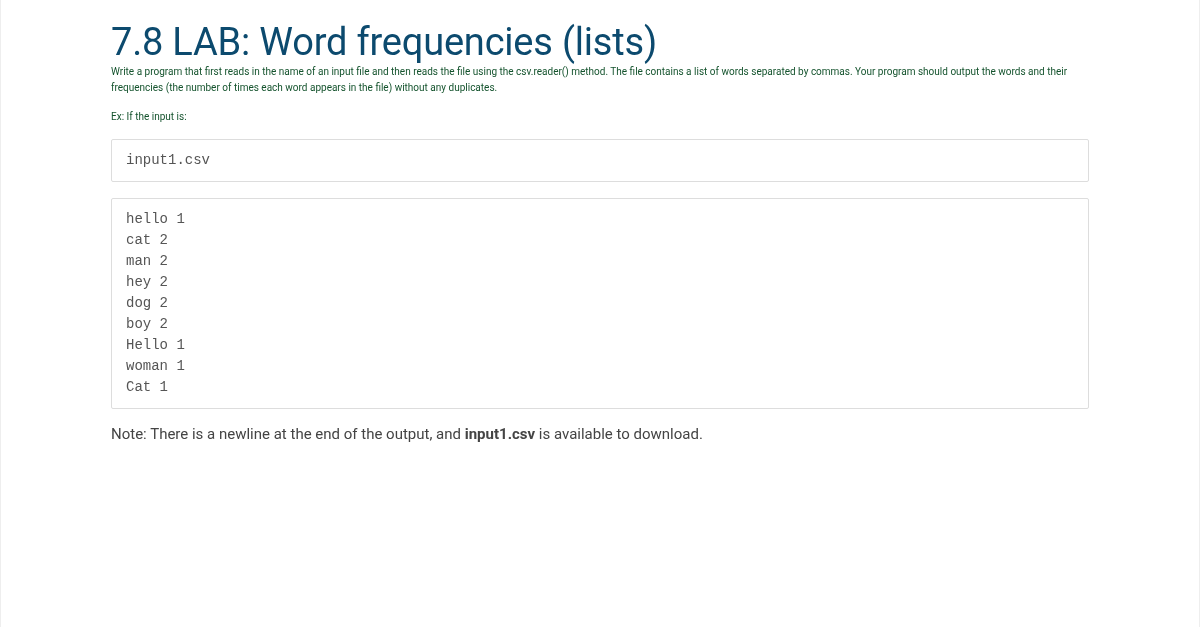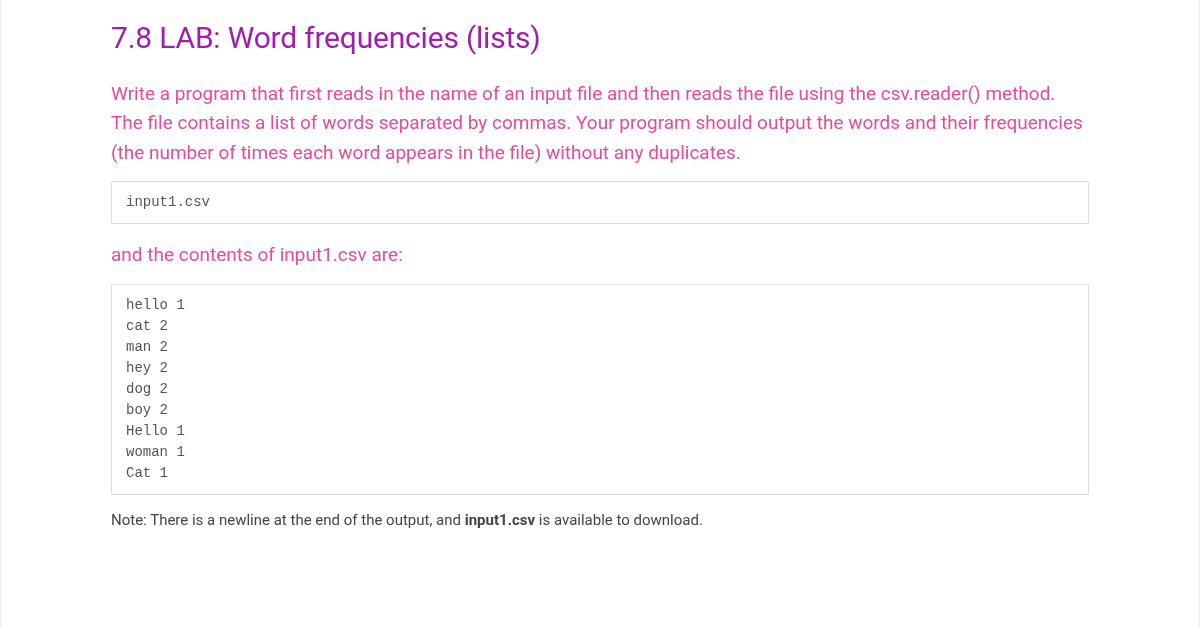--- a/index.html
+++ b/index.html
@@ -16,30 +16,29 @@
     .page-container {
       background: #fff;
       max-width: 1200px;
       margin: 0 auto;
       padding: 20px 110px 10px 110px;
       border-left: 1px solid #eee;
       border-right: 1px solid #eee;
       min-height: 627px;
     }
     h1.title {
-      font-size: 30px;
+      font-size: 38px;
       font-weight: 400;
-      color: #a21caf;
-      margin-bottom: 24px;
+      color: #0c4a6e;
       letter-spacing: -0.2px;
     }
     p.body-text {
-      font-size: 19px;
+      font-size: 10px;
       line-height: 1.55;
-      color: #ec4899;
+      color: #14532d;
       margin-bottom: 14px;
     }
     .code-block {
       border: 1px solid #ddd;
       background: #fff;
       padding: 10px 14px;
       font-family: "Courier New", Courier, monospace;
       font-size: 14px;
       color: #555;
       white-space: pre;
@@ -58,24 +57,24 @@
   </style>
 </head>
 <body>
 
 <div class="page-container">
 
   <h1 class="title">7.8 LAB: Word frequencies (lists)</h1>
 
   <p class="body-text">Write a program that first reads in the name of an input file and then reads the file using the csv.reader() method. The file contains a list of words separated by commas. Your program should output the words and their frequencies (the number of times each word appears in the file) without any duplicates.</p>
 
+  <p class="body-text">Ex: If the input is:</p>
 
   <div class="code-block">input1.csv</div>
 
-  <p class="body-text">and the contents of input1.csv are:</p>
 
 
 
   <div class="code-block">hello 1
 cat 2
 man 2
 hey 2
 dog 2
 boy 2
 Hello 1

